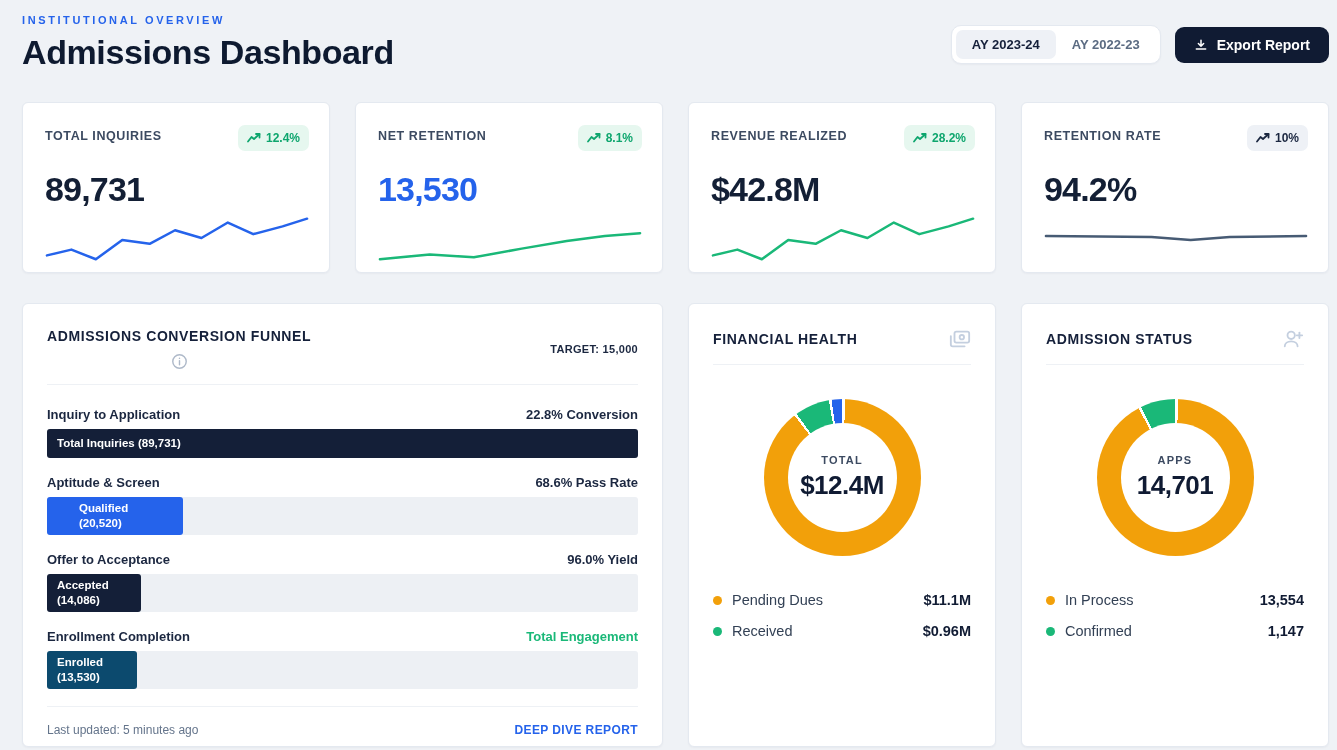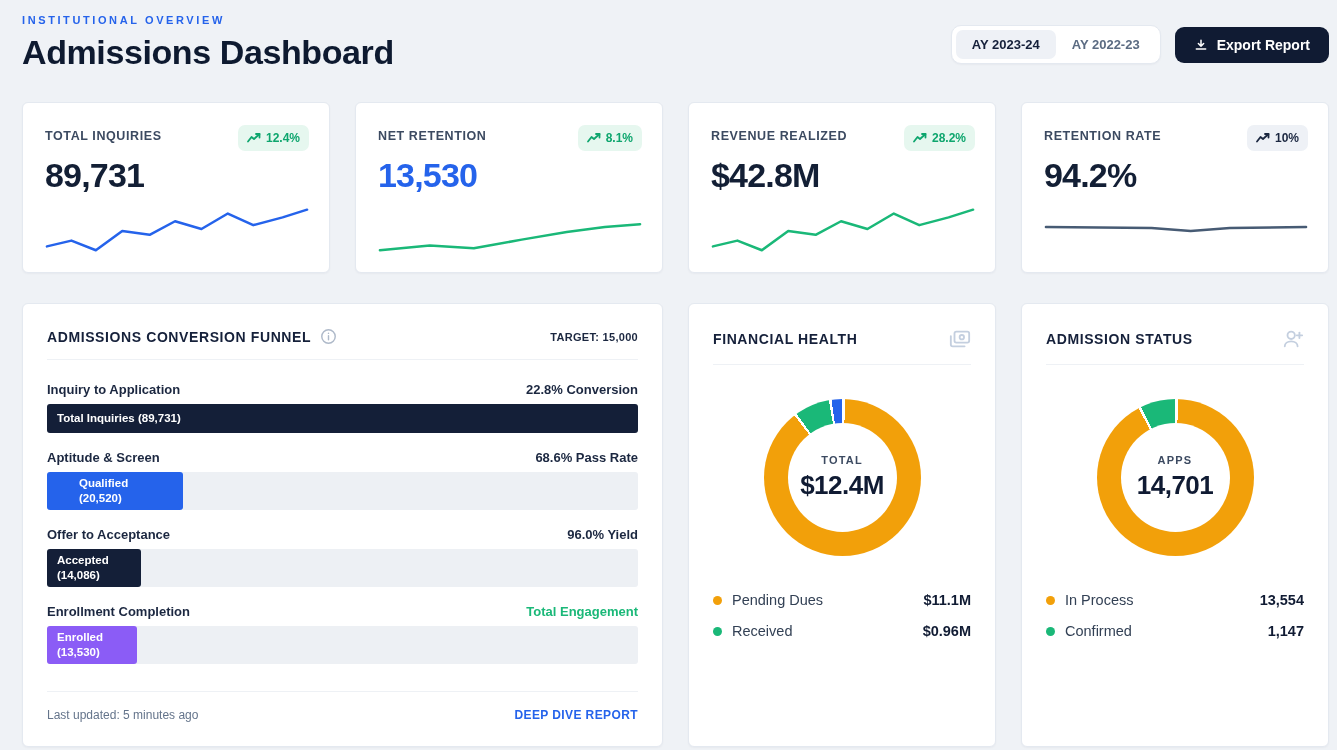--- a/index.html
+++ b/index.html
@@ -25,28 +25,28 @@
   .grid { display:grid; grid-template-columns:repeat(4,1fr); gap:23px 25px; margin-top:30px; }
   .card { background:#fff; border:1px solid #e4e9f0; border-radius:6px; box-shadow:0 1px 2px rgba(16,27,51,.04); }
 
   
   .kpi { height:171px; padding:22px 20px 14px 22px; display:flex; flex-direction:column; }
   .kpi-top { display:flex; justify-content:space-between; align-items:flex-start; }
   .kpi-label { font-size:12.5px; font-weight:bold; letter-spacing:0.6px; color:#3c4a61; padding-top:4px; }
   .badge { display:flex; align-items:center; gap:5px; font-size:12px; font-weight:bold; border-radius:7px; padding:6px 9px; white-space:nowrap; }
   .badge.positive { background:#e6f7ef; color:#0ea66e; }
   .badge.neutral { background:#eef1f6; color:#1b2740; }
-  .kpi-value { font-size:34px; font-weight:bold; letter-spacing:-0.8px; margin-top:5px; }
+  .kpi-value { font-size:34px; font-weight:bold; letter-spacing:-0.8px; margin-top:19px; }
   .kpi-spark { margin-top:auto; }
   .kpi-spark svg { display:block; width:100%; height:58px; }
 
   
   .funnel-card { grid-column:span 2; height:444px; padding:24px; display:flex; flex-direction:column; }
   .card-head { display:flex; justify-content:space-between; align-items:center; padding-bottom:14px; border-bottom:1px solid #eef1f5; }
-  .card-title-wrap { display:flex; align-items:center; gap:9px; }
+  .card-title-wrap { display:flex; align-items:center; gap:9px;flex-direction:column; }
   .card-title { font-size:14px; font-weight:bold; letter-spacing:0.6px; color:#15203a; }
   .target { font-size:11px; font-weight:bold; letter-spacing:0.3px; color:#1b2740; }
   .funnel-rows { margin-top:22px; }
   .f-row { margin-bottom:17px; }
   .f-labels { display:flex; justify-content:space-between; margin-bottom:7px; }
   .f-stage { font-size:13px; font-weight:bold; color:#1b2740; }
   .f-metric { font-size:13px; font-weight:bold; }
   .f-track { background:#edf0f4; border-radius:3px; }
   .f-bar { min-height:29px; border-radius:3px; display:flex; align-items:center; padding:4px 10px; color:#fff; font-size:11.5px; font-weight:bold; line-height:1.3; }
   .f-foot { margin-top:auto; border-top:1px solid #eef1f5; padding-top:16px; display:flex; justify-content:space-between; align-items:center; }
@@ -228,21 +228,21 @@
             </div>
           </div>
         </div>
 
         <div class="f-row">
           <div class="f-labels">
             <span class="f-stage">Enrollment Completion</span>
             <span class="f-metric" style="color: rgb(26, 184, 120);">Total Engagement</span>
           </div>
           <div class="f-track">
-            <div class="f-bar" style="width: 15.2%; background-color: #8b5cf6; justify-content: flex-end;">
+            <div class="f-bar" style="width: 15.2%; background-color: #0c4a6e; justify-content: flex-end;">
               <span>Enrolled (13,530)</span>
             </div>
           </div>
         </div>
       </div>
 
       <div class="f-foot">
         <span class="f-updated">Last updated: 5 minutes ago</span>
         <a href="#" class="f-link">DEEP DIVE REPORT</a>
       </div>

